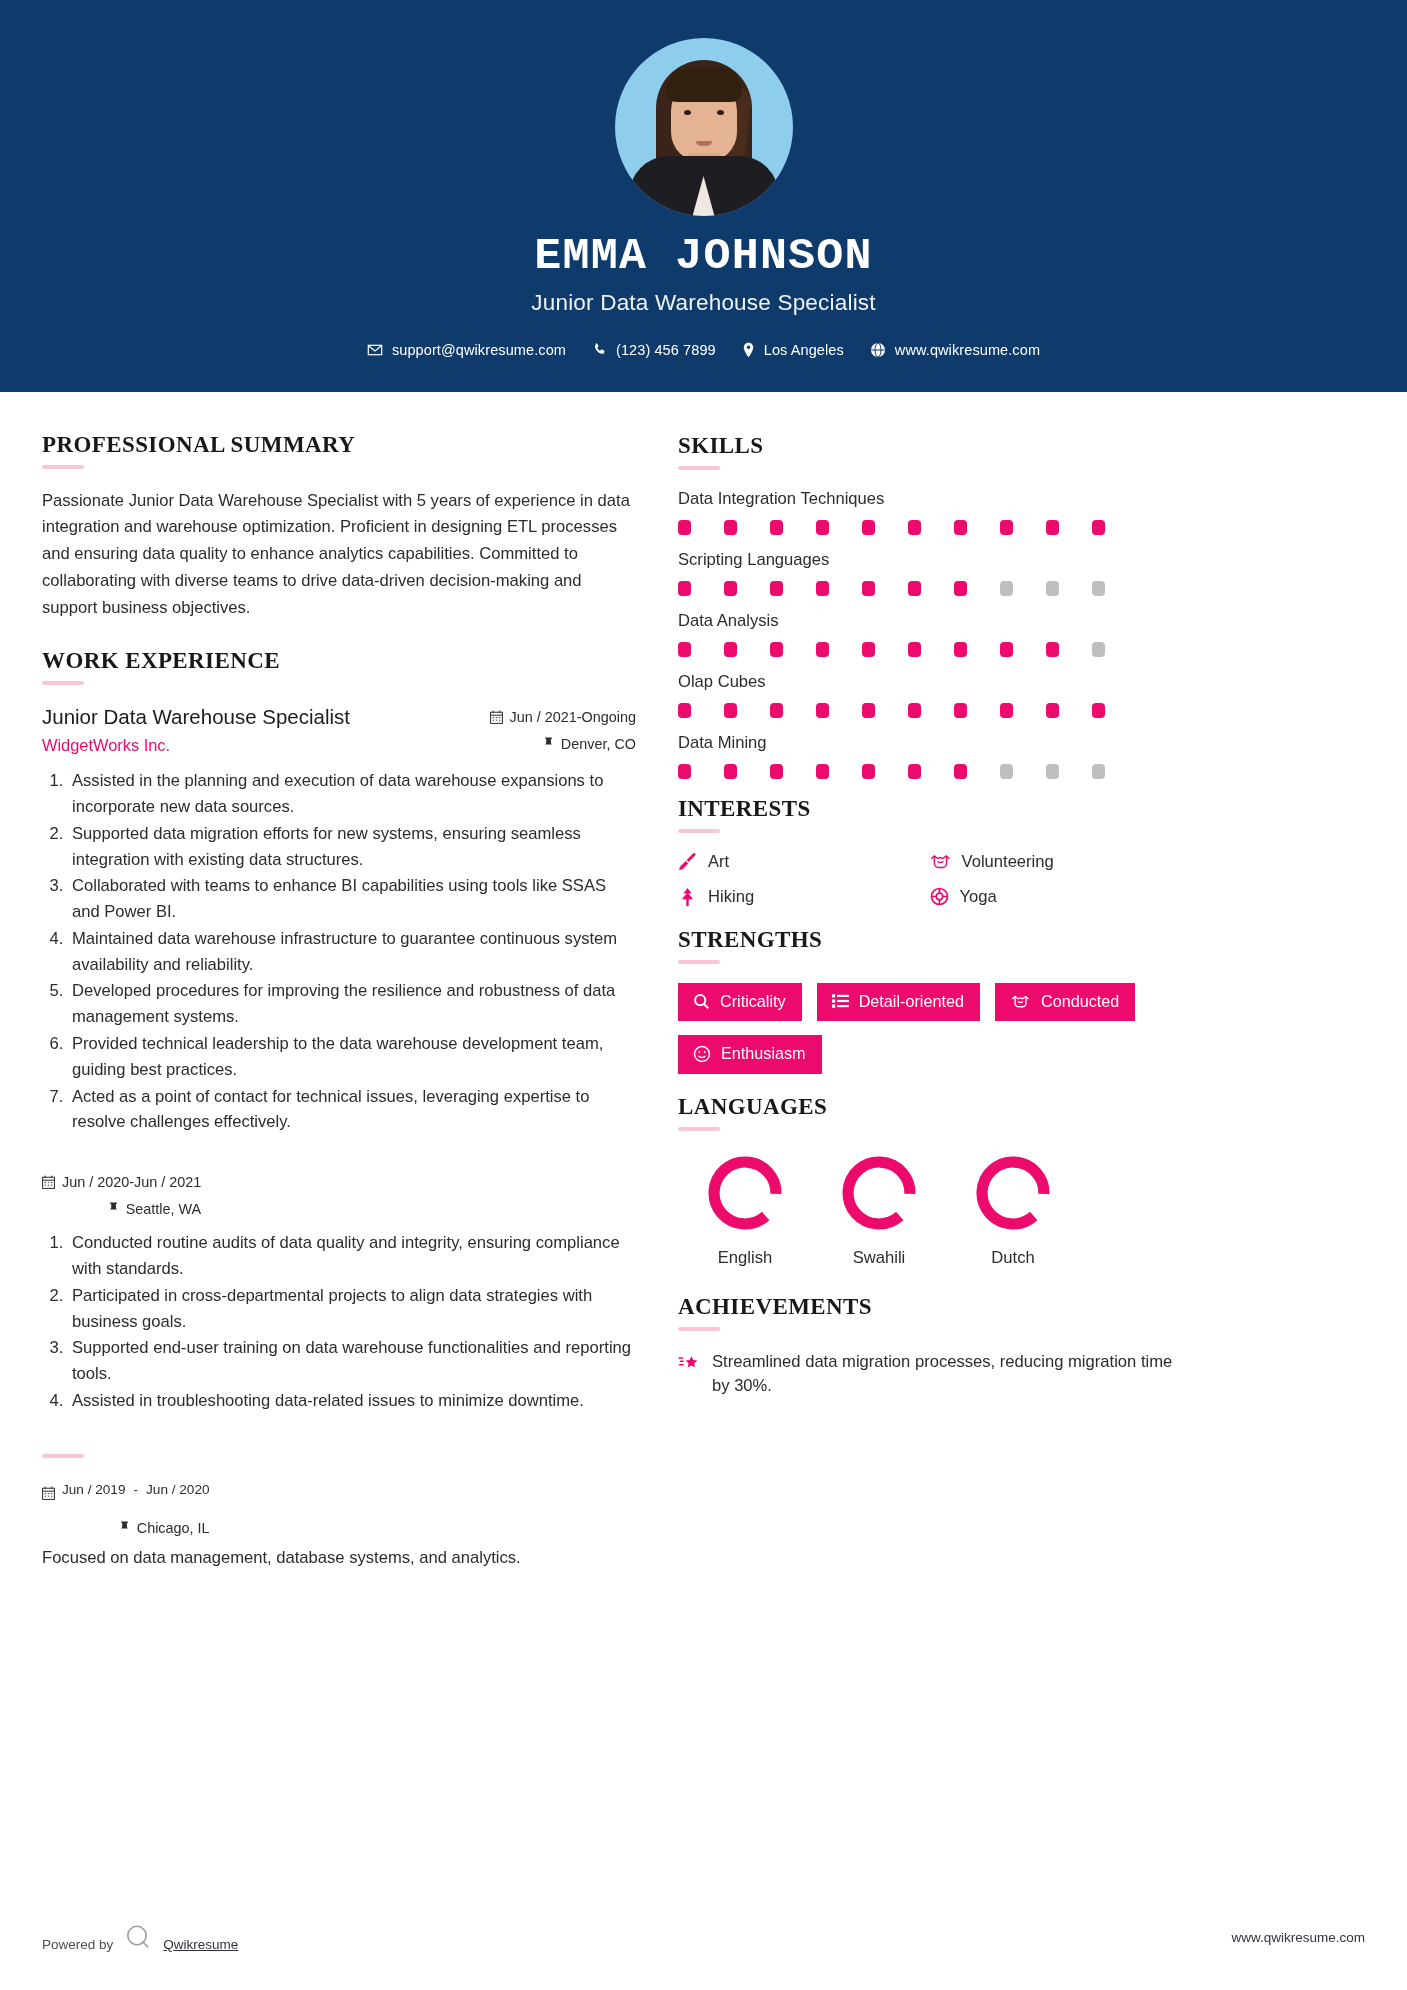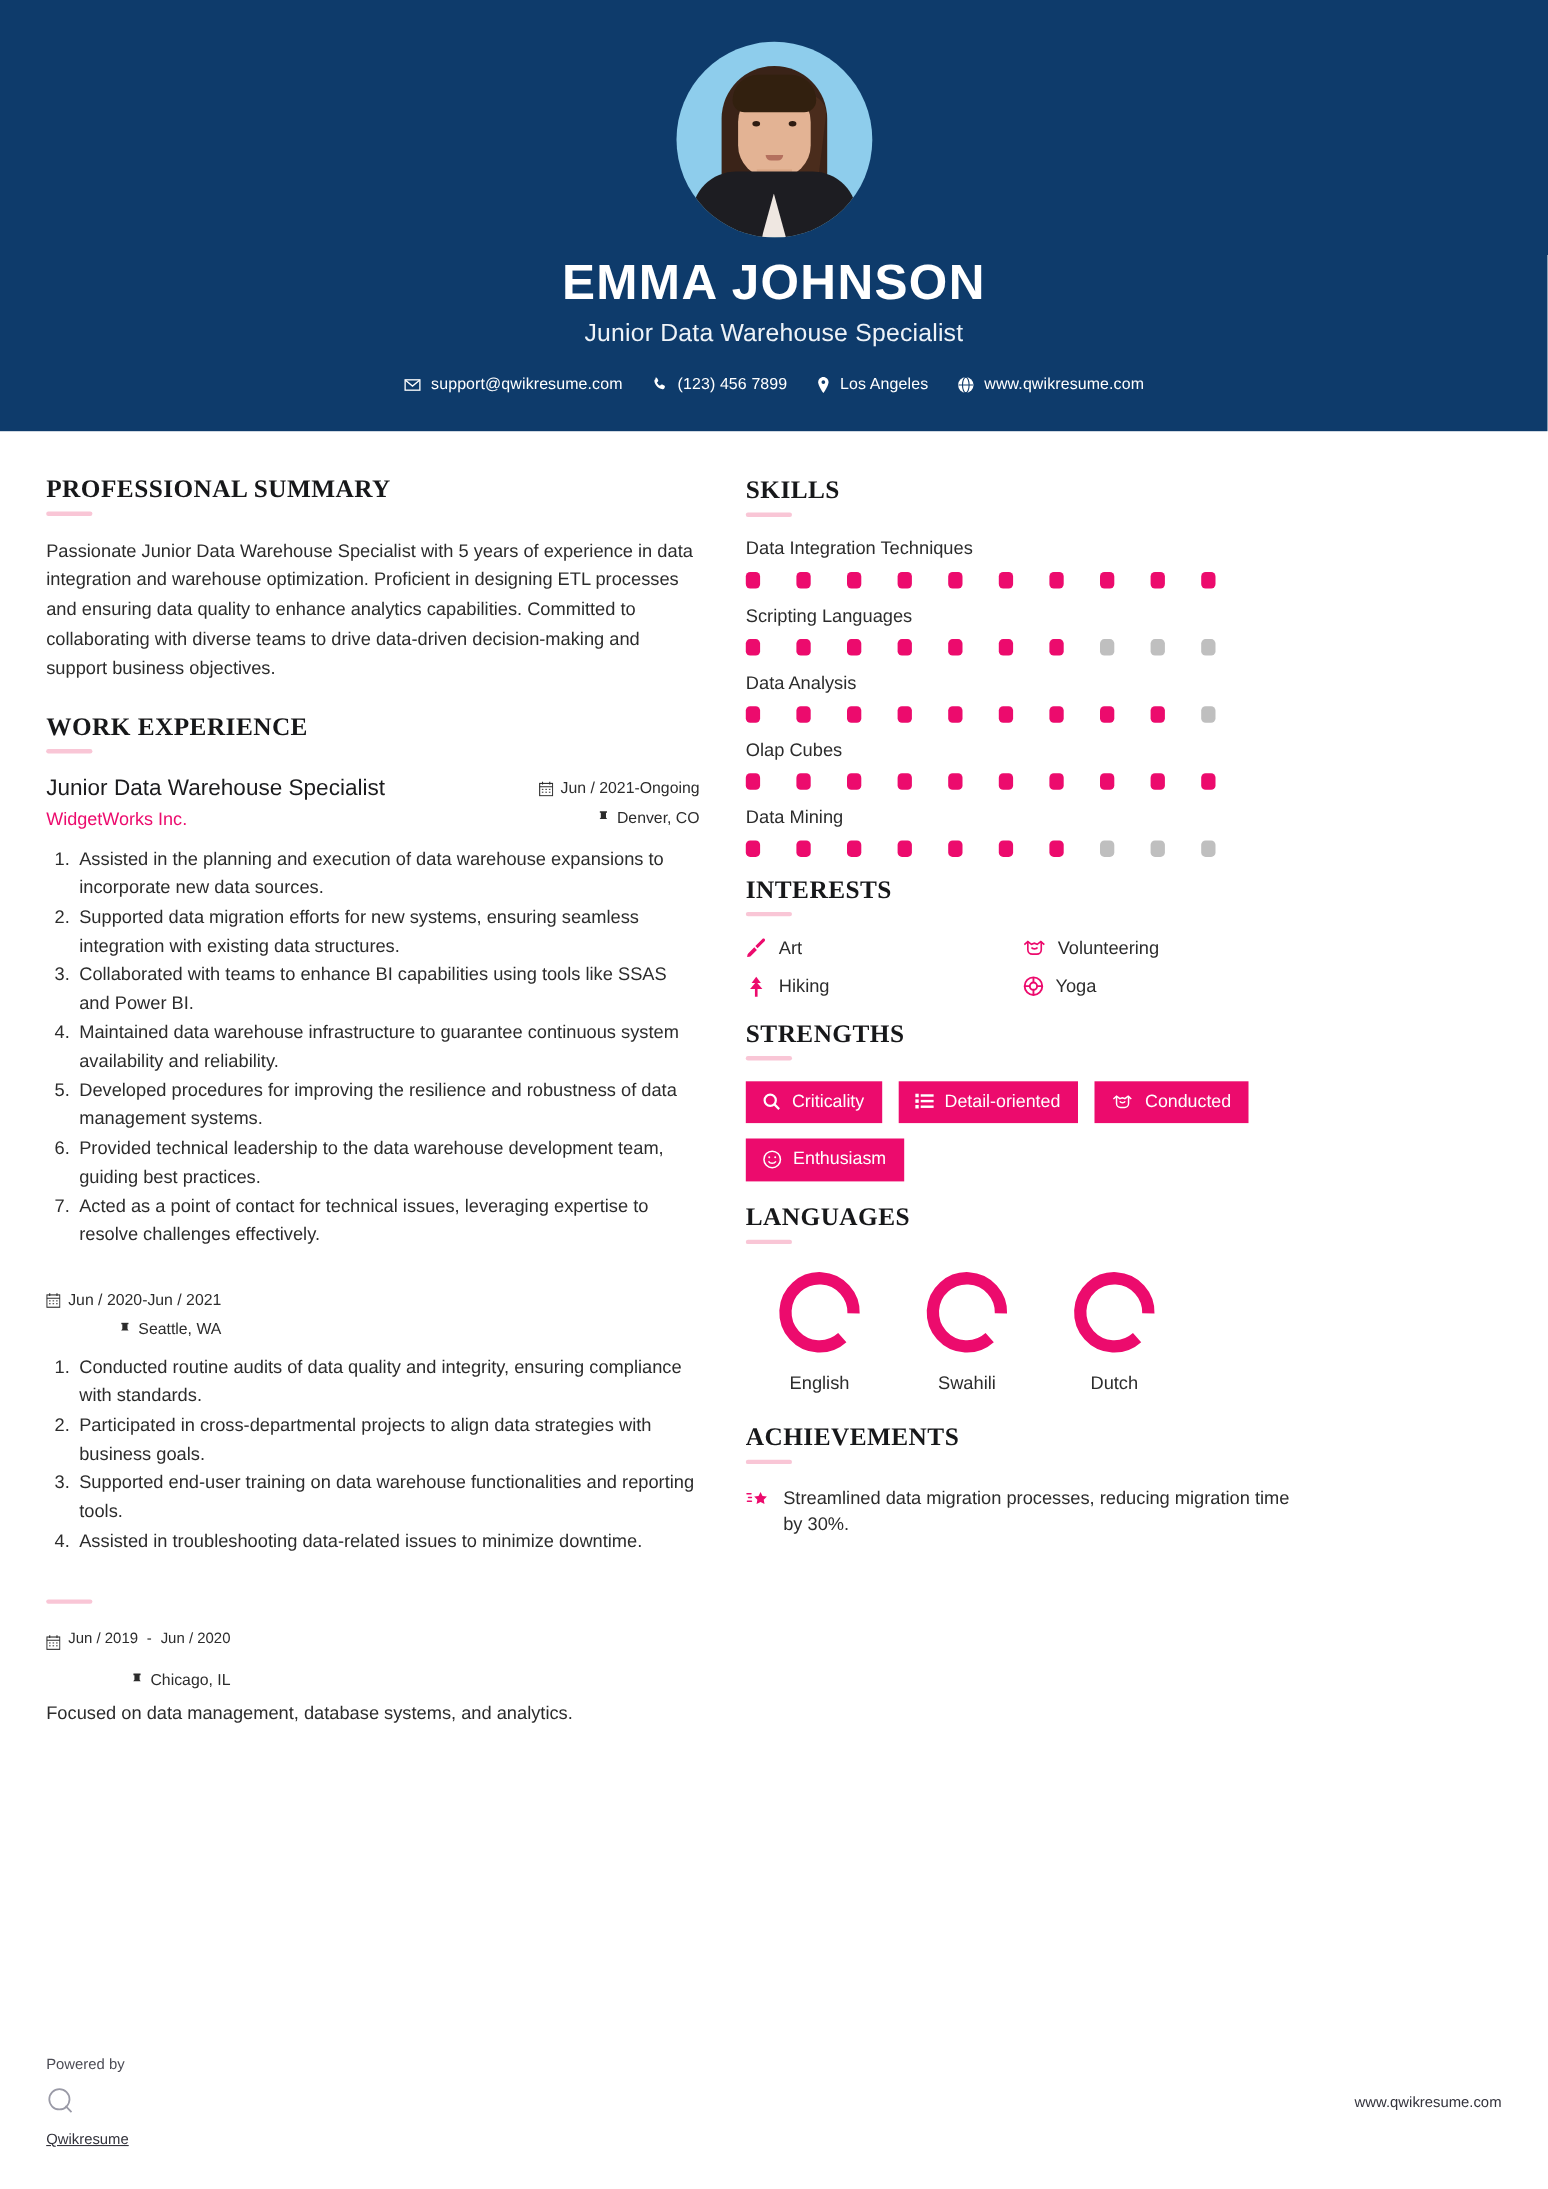--- a/index.html
+++ b/index.html
@@ -109,21 +109,21 @@
   .av-shirt {
     position: absolute;
     left: 50%; bottom: 0;
     width: 22px; height: 40px;
     margin-left: -11px;
     background: #efe7e1;
     clip-path: polygon(50% 0, 100% 100%, 0 100%);
   }
 
   .name {
-    font-family: Liberation Sans, sans-serif;
+    font-family: Liberation Mono, monospace;
     font-weight: bold;
     font-size: 45px;
     letter-spacing: 1.2px;
     color: #ffffff;
     line-height: 1.1;
   }
 
   .job-title {
     font-size: 22.5px;
     color: #eef3f8;
@@ -339,25 +339,24 @@
   
   .footer {
     margin-top: auto;
     padding: 18px 42px 38px 42px;
     display: flex;
     align-items: center;
     justify-content: space-between;
   }
   .powered {
     display: flex;
-    align-items: flex-start;
+    align-items: flex-end;
     gap: 12px;
     font-size: 13.5px;
     color: #4c4c55;
-    flex-direction: column;
   }
   .powered .brand {
     text-decoration: underline;
     color: #33333c;
     font-size: 13.5px;
   }
   .footer-url {
     font-size: 13.5px;
     color: #33333c;
   }

